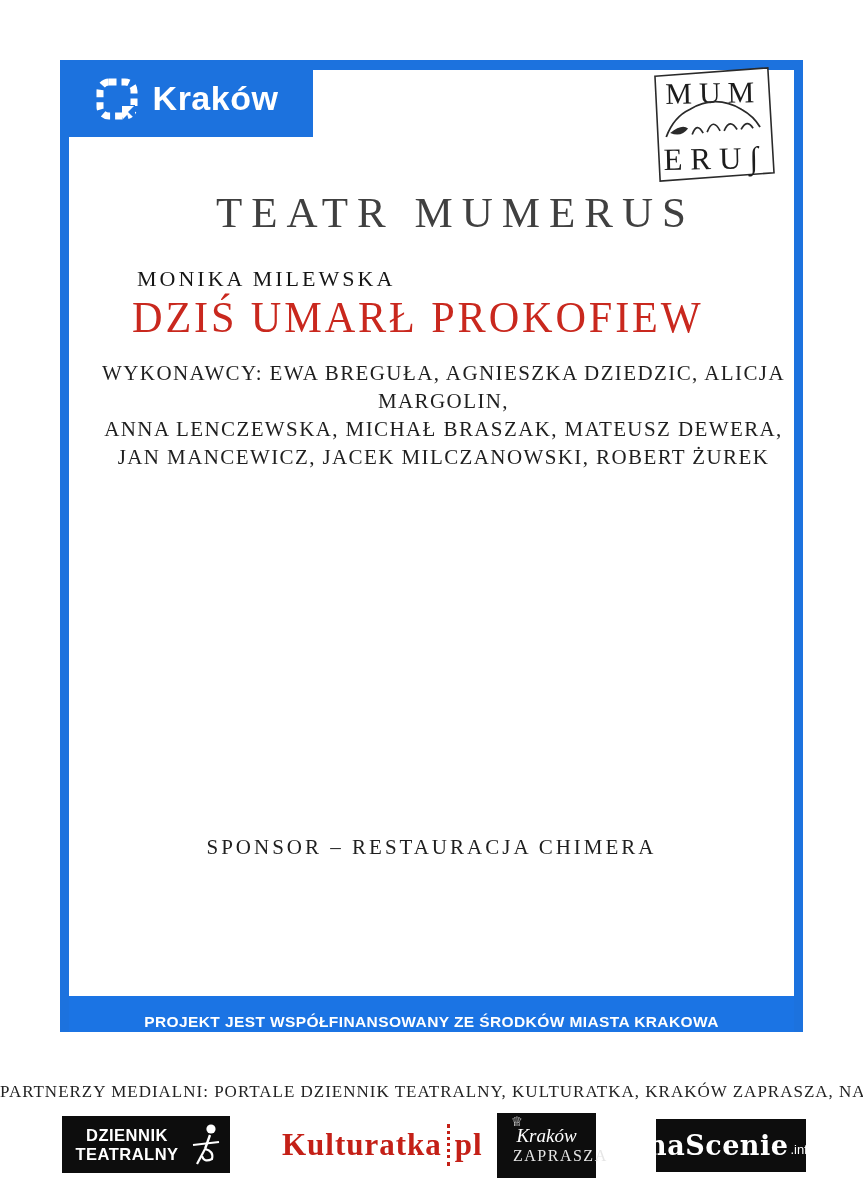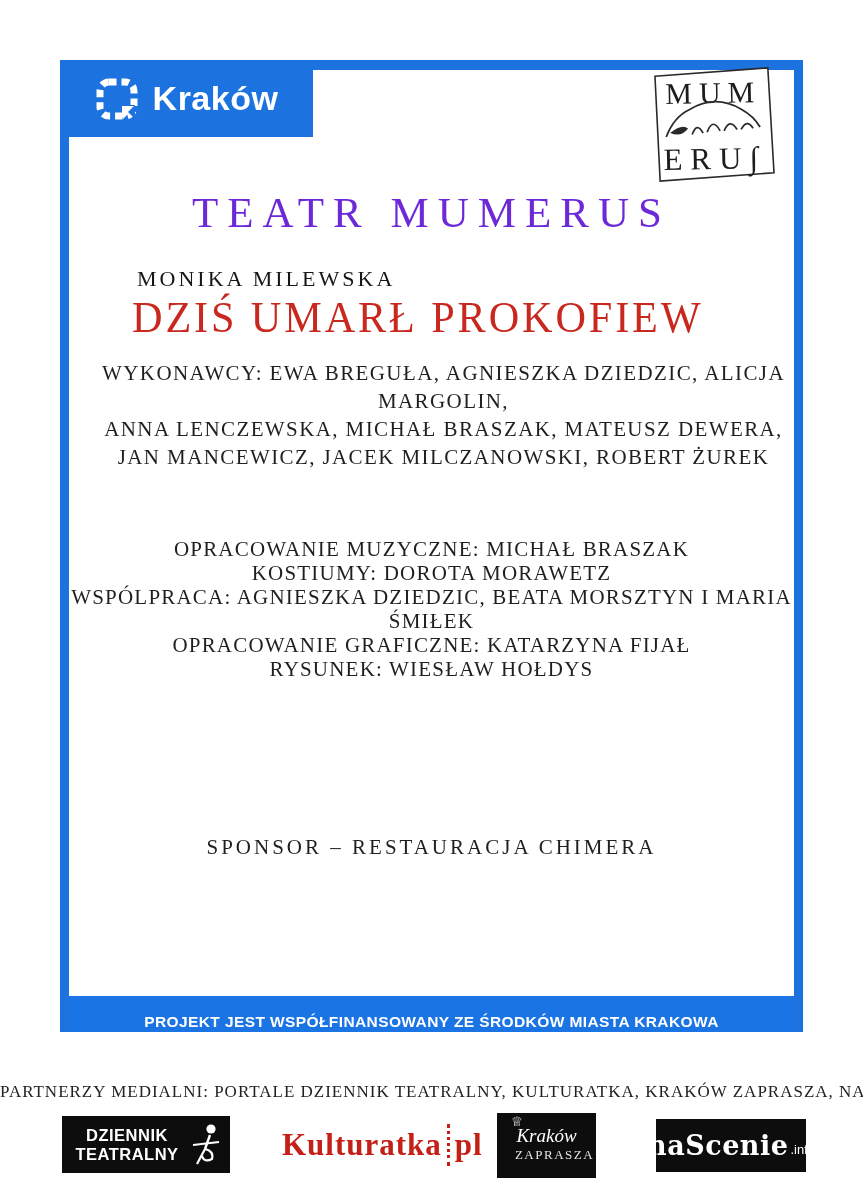--- a/index.html
+++ b/index.html
@@ -42,21 +42,21 @@
     color:#fff;font-weight:700;font-size:34px;letter-spacing:.5px;
   }
   
   .mumerus{
     position:absolute;left:650px;top:66px;width:128px;height:118px;
     transform:rotate(-1.2deg);
   }
   
   .center-line{position:absolute;left:69px;width:725px;text-align:center;}
   .theatre-title{
-    top:188px;font-size:43px;letter-spacing:9px;color:#6d28d9;
+    top:188px;font-size:43px;letter-spacing:9px;color:#404040;padding-left:24px;
   }
   .author{
     position:absolute;left:137px;top:266px;font-size:22px;letter-spacing:3px;color:#161616;
   }
   .play-title{
     position:absolute;left:132px;top:292px;font-size:44px;letter-spacing:3px;
     color:var(--title-red);transform:scaleX(.96);transform-origin:left;white-space:nowrap;
   }
   .cast{top:359px;font-size:21px;line-height:28px;letter-spacing:1.4px;padding-left:12px;}
   .direction{top:474px;font-size:21px;letter-spacing:1.6px;}
@@ -72,21 +72,21 @@
   .dt-box{left:62px;top:1116px;width:168px;height:57px;display:flex;align-items:center;padding:4px 8px;box-sizing:border-box;gap:6px;}
   .dt-text{font-family:"Liberation Sans","DejaVu Sans",sans-serif;color:#fff;font-weight:700;font-size:16.5px;line-height:19px;letter-spacing:.5px;flex:1;text-align:center;}
   .kulturatka{
     position:absolute;left:282px;top:1124px;display:flex;align-items:center;
     color:var(--kulturatka-red);font-weight:700;font-size:31px;letter-spacing:1px;
   }
   .kulturatka .dots{height:42px;border-left:3px dotted var(--kulturatka-red);margin:0 5px;}
   .kz-box{left:497px;top:1113px;width:99px;height:65px;color:#fff;text-align:center;}
   .kz-krakow{font-style:italic;font-size:19px;margin-top:12px;position:relative;}
   .kz-crown{position:absolute;left:14px;top:-11px;font-size:13px;font-style:normal;}
-  .kz-zaprasza{font-size:13px;letter-spacing:1.5px;color:#e6e6e6;margin-top:0;margin-left:16px;}
+  .kz-zaprasza{font-size:16px;letter-spacing:1.5px;color:#e6e6e6;margin-top:0;margin-left:16px;}
   .ns-box{left:656px;top:1119px;width:150px;height:53px;display:flex;align-items:center;justify-content:center;}
   .ns-name{color:#fff;font-weight:700;font-size:27px;letter-spacing:.5px;font-family:"DejaVu Serif","Liberation Serif",serif;}
   .ns-suffix{color:#fff;font-family:"Liberation Sans","DejaVu Sans",sans-serif;font-size:13px;margin-left:2px;align-self:center;padding-top:8px;}
   svg{display:block;}
 </style>
 </head>
 <body>
 
 <div id="poster">
 
@@ -121,27 +121,20 @@
   <div class="author">MONIKA MILEWSKA</div>
   <div class="play-title">DZIŚ UMARŁ PROKOFIEW</div>
 
   <div class="center-line cast">
     <div>WYKONAWCY: EWA BREGUŁA, AGNIESZKA DZIEDZIC, ALICJA MARGOLIN,</div>
     <div>ANNA LENCZEWSKA, MICHAŁ BRASZAK, MATEUSZ DEWERA,</div>
     <div>JAN MANCEWICZ, JACEK MILCZANOWSKI, ROBERT ŻUREK</div>
   </div>
 
 
-  <div class="center-line credits">
-    <div>OPRACOWANIE MUZYCZNE: MICHAŁ BRASZAK</div>
-    <div>KOSTIUMY: DOROTA MORAWETZ</div>
-    <div>WSPÓLPRACA: AGNIESZKA DZIEDZIC, BEATA MORSZTYN I MARIA ŚMIŁEK</div>
-    <div>OPRACOWANIE GRAFICZNE: KATARZYNA FIJAŁ</div>
-    <div>RYSUNEK: WIESŁAW HOŁDYS</div>
-  </div>
 
 
   <div class="center-line sponsor">SPONSOR – RESTAURACJA CHIMERA</div>
 
   <div class="media-line">PARTNERZY MEDIALNI: PORTALE DZIENNIK TEATRALNY, KULTURATKA, KRAKÓW ZAPRASZA, NA SCENIE.INFO</div>
 
   <div class="logo-row-box dt-box">
     <div class="dt-text">
       <div>DZIENNIK</div>
       <div>TEATRALNY</div>

